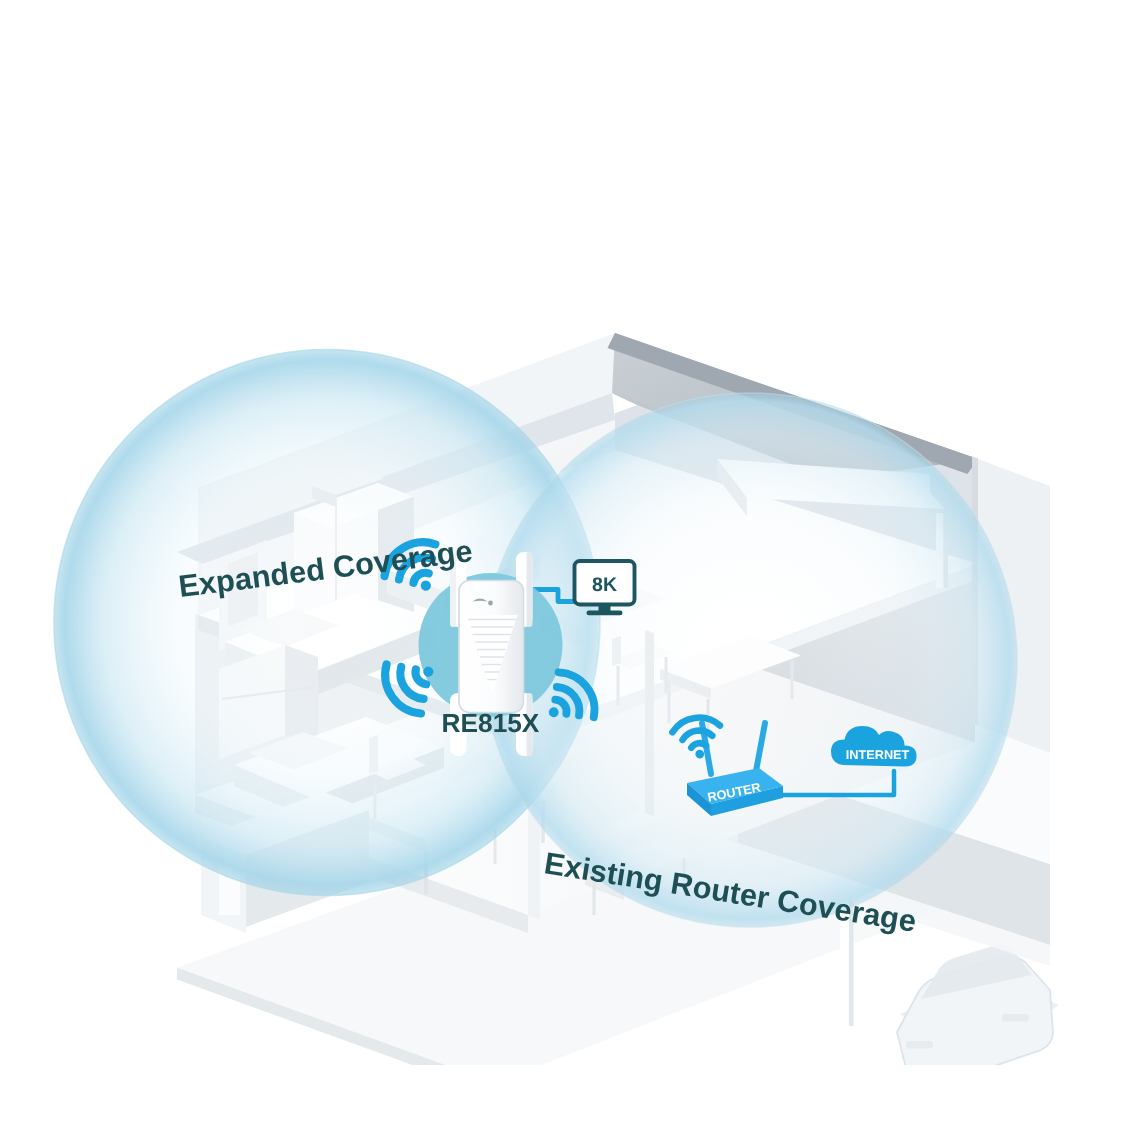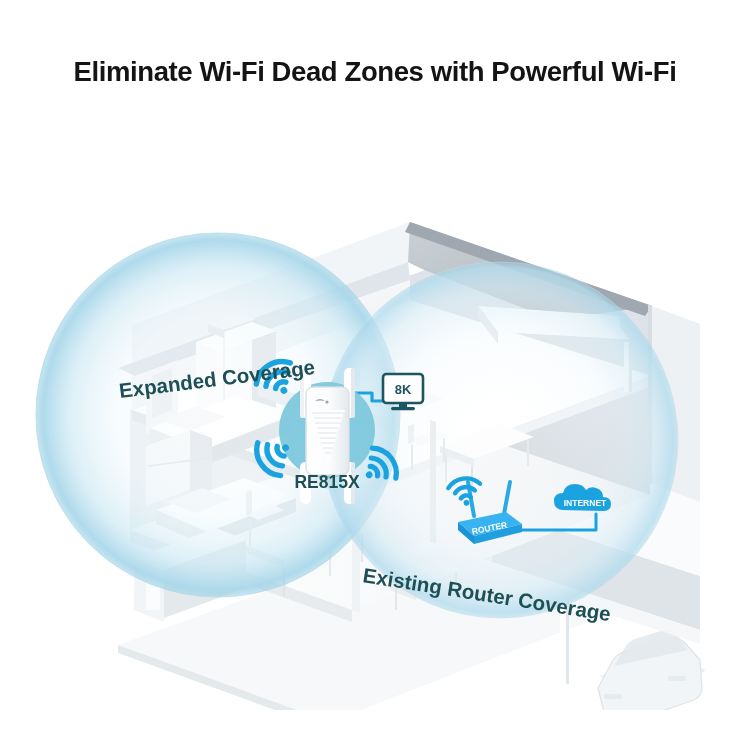--- a/index.html
+++ b/index.html
@@ -52,21 +52,20 @@
   .badge-text {
     font-family: "Liberation Sans", sans-serif;
     font-weight: bold;
   }
 </style>
 </head>
 <body>
 
 <div id="stage">
 
-  <div class="page-title">Eliminate Wi-Fi Dead Zones with Powerful Wi-Fi</div>
 
   <div id="scene">
     <svg width="750" height="600" viewBox="0 0 750 600" xmlns="http://www.w3.org/2000/svg">
       <defs>
         <radialGradient id="covGradLeft" cx="50%" cy="50%" r="50%">
           <stop offset="0%" stop-color="#ffffff" stop-opacity="0.05"></stop>
           <stop offset="55%" stop-color="#eaf6fb" stop-opacity="0.35"></stop>
           <stop offset="82%" stop-color="#cfe9f4" stop-opacity="0.72"></stop>
           <stop offset="96%" stop-color="#a8d7ea" stop-opacity="0.92"></stop>
           <stop offset="100%" stop-color="#9bd0e6" stop-opacity="0.55"></stop>

